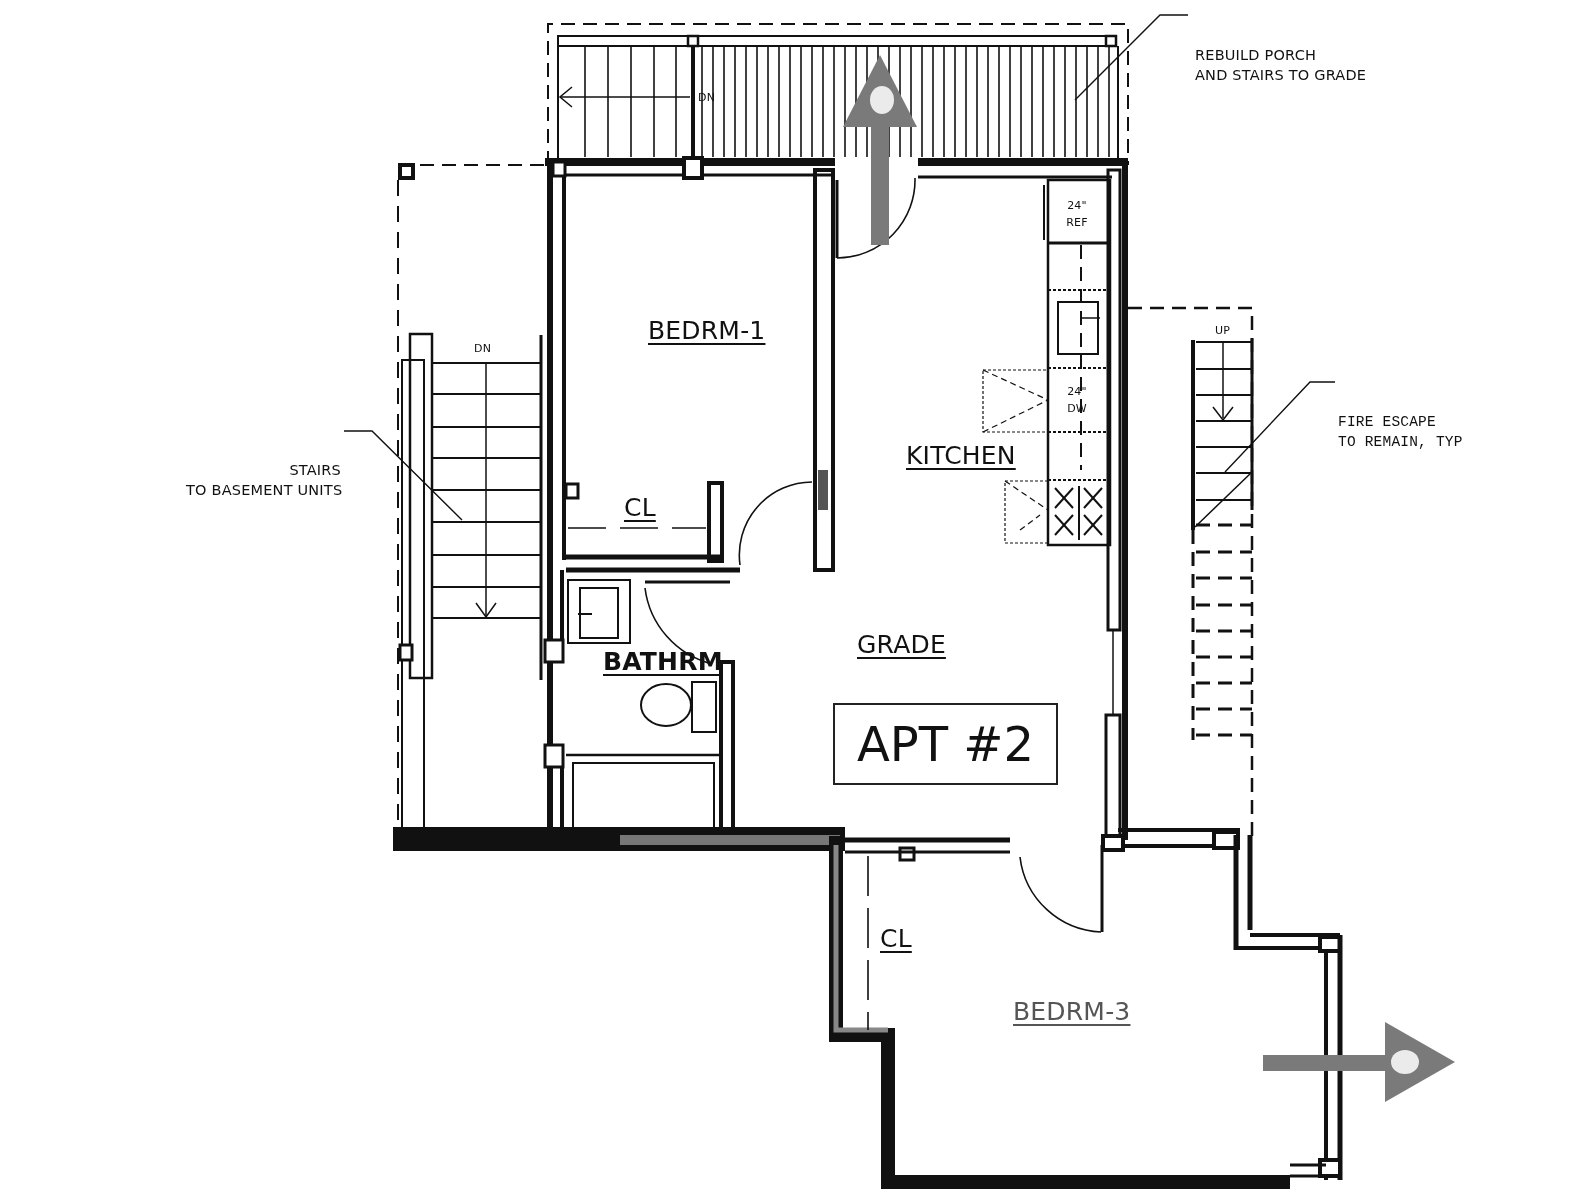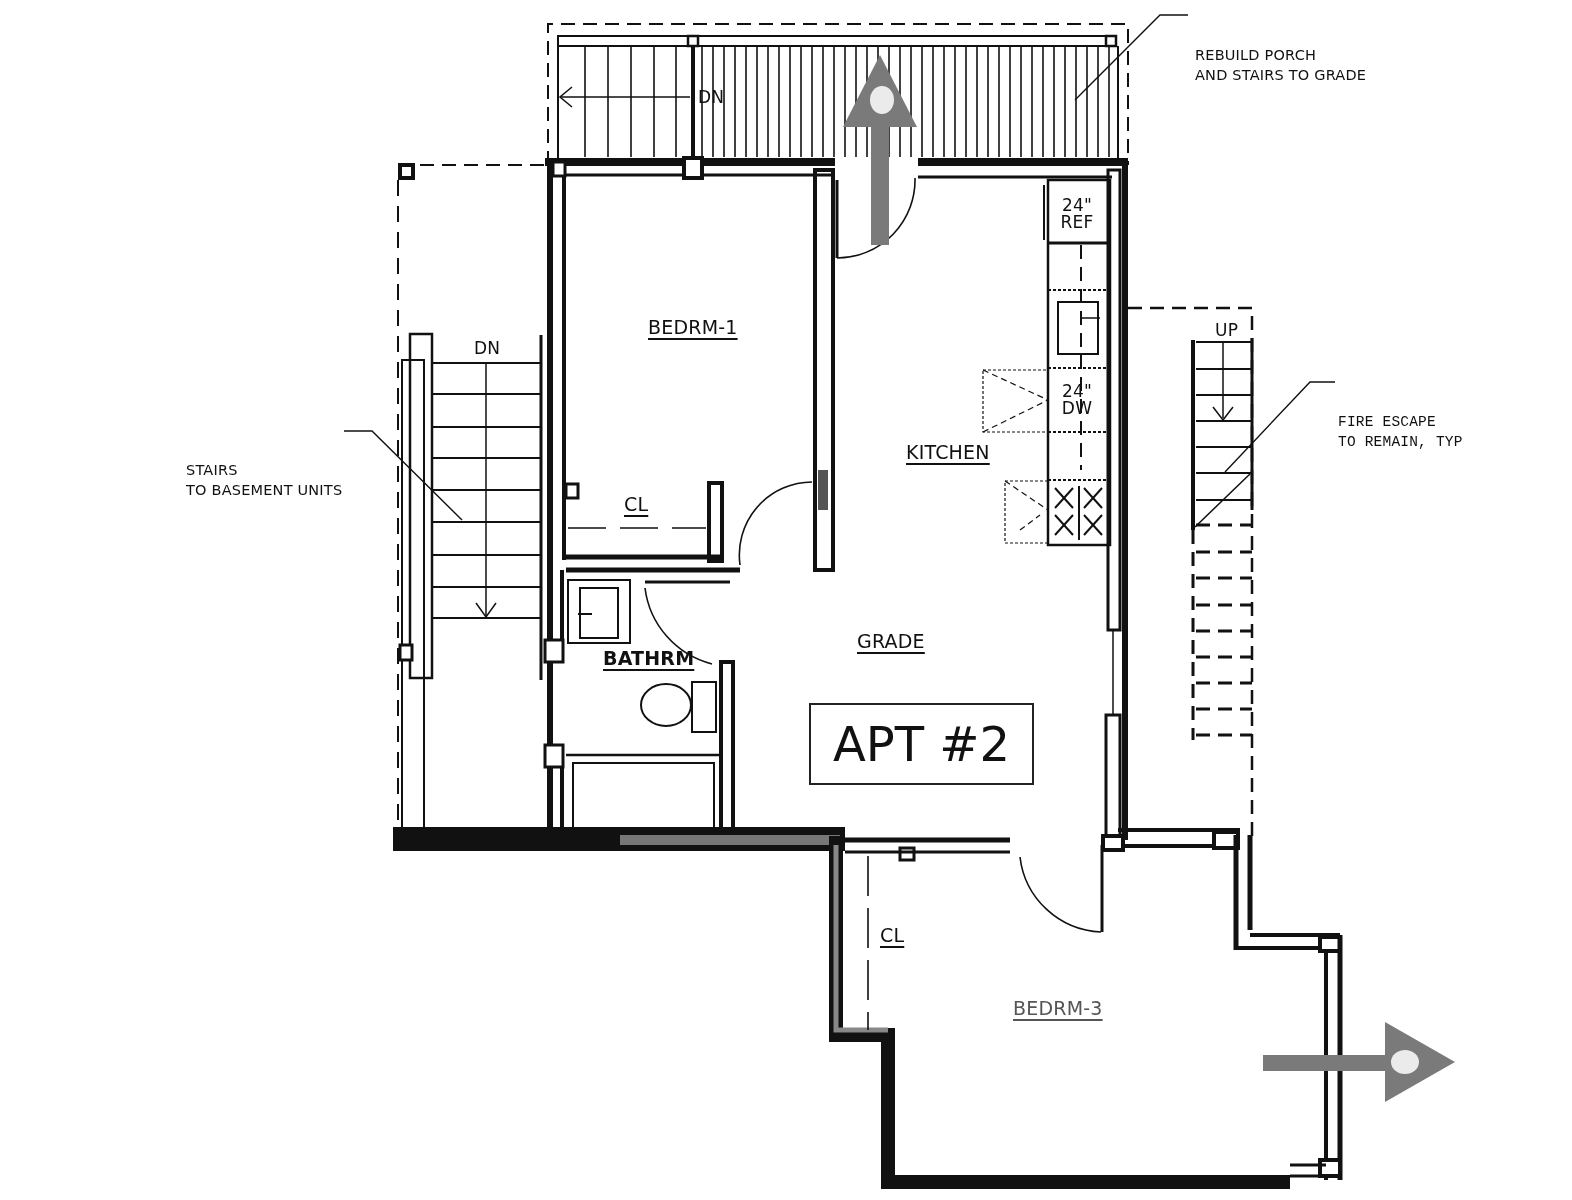--- a/index.html
+++ b/index.html
@@ -1,22 +1,22 @@
 <!DOCTYPE html>
 <html><head>
 <meta charset="utf-8">
 <style>
   html, body { margin:0; padding:0; background:#ffffff; }
   body { width:1572px; height:1200px; position:relative; overflow:hidden; font-family:"Liberation Sans", sans-serif; }
   #plan { position:absolute; left:0; top:0; width:1572px; height:1200px; }
   .lbl { position:absolute; font-family:"DejaVu Sans", sans-serif; color:#111; white-space:nowrap; letter-spacing:0.2px; }
-  .room { font-size:19px; text-decoration:underline; text-underline-offset:4px; text-decoration-thickness:2px; }
+  .room { font-size:25px; text-decoration:underline; text-underline-offset:4px; text-decoration-thickness:2px; }
   .note { font-size:14.5px; line-height:20px;margin-top:40px; }
-  .small { font-size:17px; line-height:17px; text-align:center; }
-  .apt-box { position:absolute; left:809px; top:703px; width:225px; height:82px; border:2px solid #222; box-sizing:border-box; display:flex; align-items:center; justify-content:center; background:#fff; }
+  .small { font-size:11px; line-height:17px; text-align:center; }
+  .apt-box { position:absolute; left:833px; top:703px; width:225px; height:82px; border:2px solid #222; box-sizing:border-box; display:flex; align-items:center; justify-content:center; background:#fff; }
   .apt-box span { font-family:"DejaVu Sans", sans-serif; font-size:48px; color:#111; }
   .grey-room { color:#555; }
 </style>
 </head>
 <body>
 
 <svg id="plan" viewBox="0 0 1572 1200" xmlns="http://www.w3.org/2000/svg">
   <g fill="none" stroke="#111" stroke-width="2">
 
     <path d="M548 165 V24 H1128 V165" stroke-dasharray="14 8"></path>
@@ -236,21 +236,21 @@
     <rect x="1263" y="1055" width="125" height="16"></rect>
     <polygon points="1455,1062 1385,1022 1385,1102"></polygon>
     <ellipse cx="1405" cy="1062" rx="14" ry="12" fill="#fff" opacity="0.85"></ellipse>
   </g>
 </svg>
 
 <div class="lbl note" style="left:1195px; top:5px;">
   <div>REBUILD PORCH</div>
   <div>AND STAIRS TO GRADE</div>
 </div>
-<div class="lbl note" style="left:186px; top:420px; text-align:left; width:155px;">
+<div class="lbl note" style="left:186px; top:420px; text-align:right; width:155px;">
   <div>STAIRS</div>
   <div>TO BASEMENT UNITS</div>
 </div>
 <div class="lbl note" style="left:1338px; top:372px;font-family:Liberation Mono, monospace;">
   <div>FIRE ESCAPE</div>
   <div>TO REMAIN, TYP</div>
 </div>
 
 <div class="lbl small" style="left:698px; top:89px;">DN</div>
 <div class="lbl small" style="left:474px; top:340px;">DN</div>

